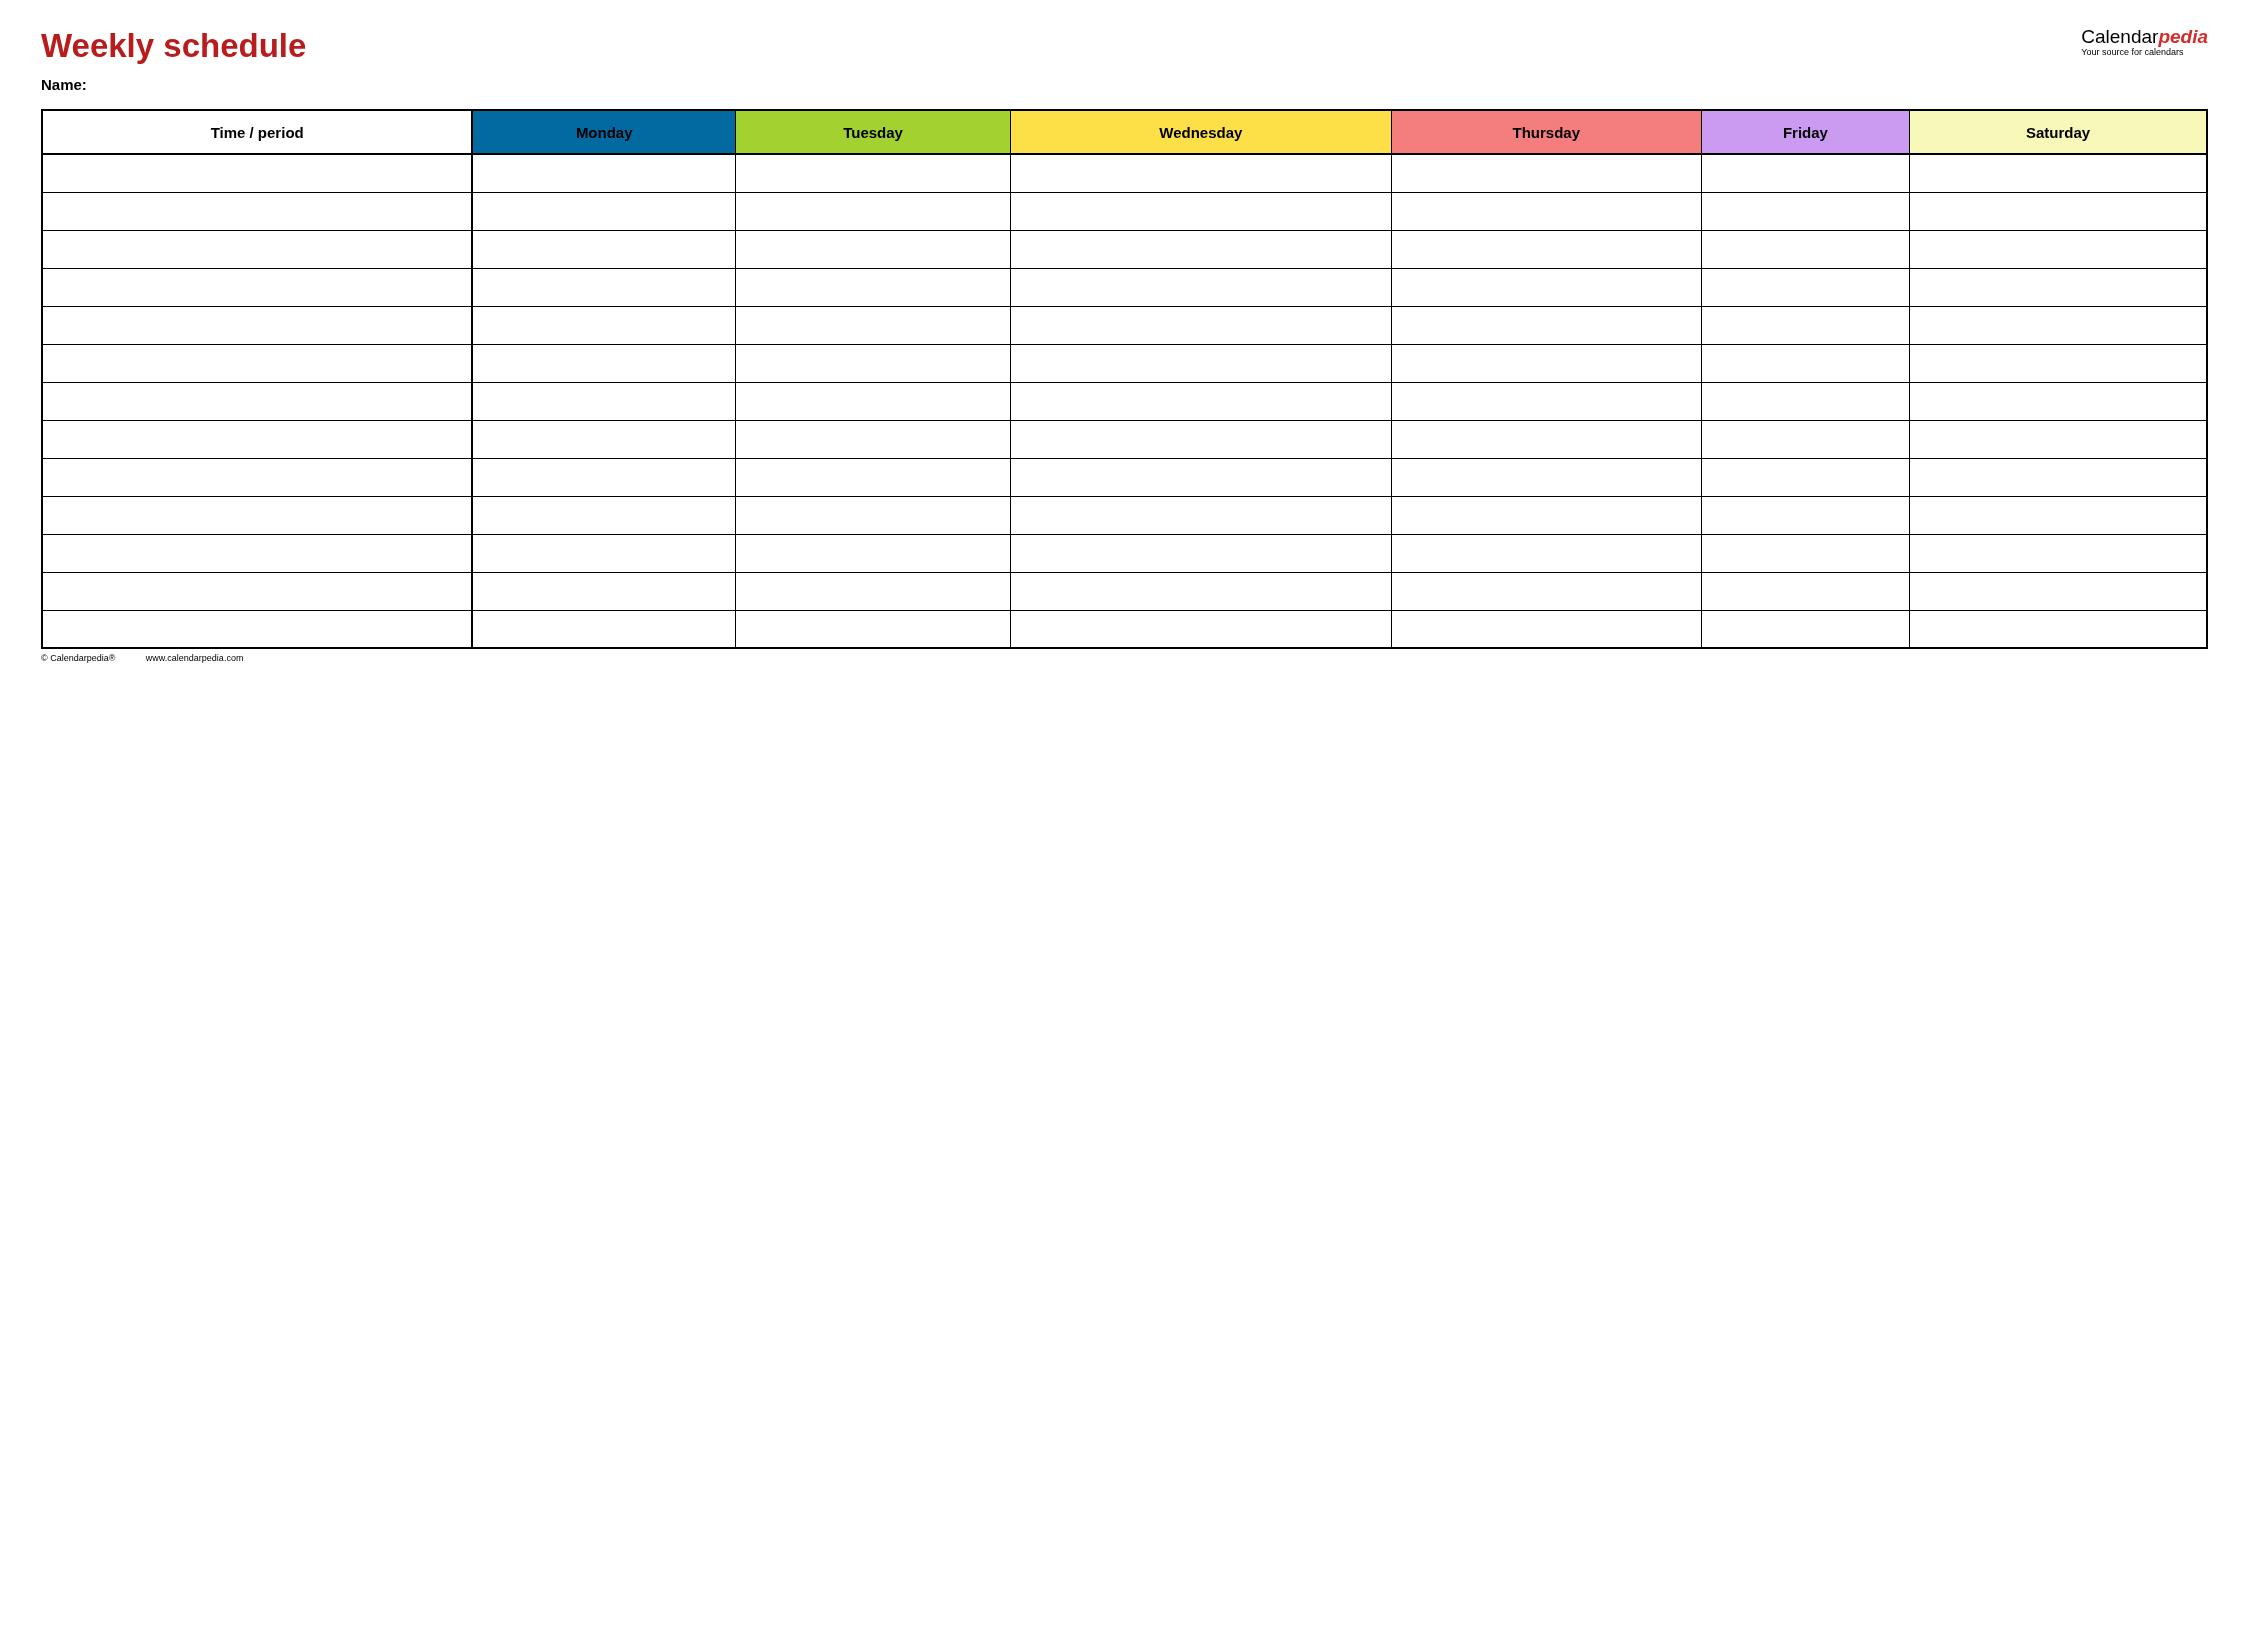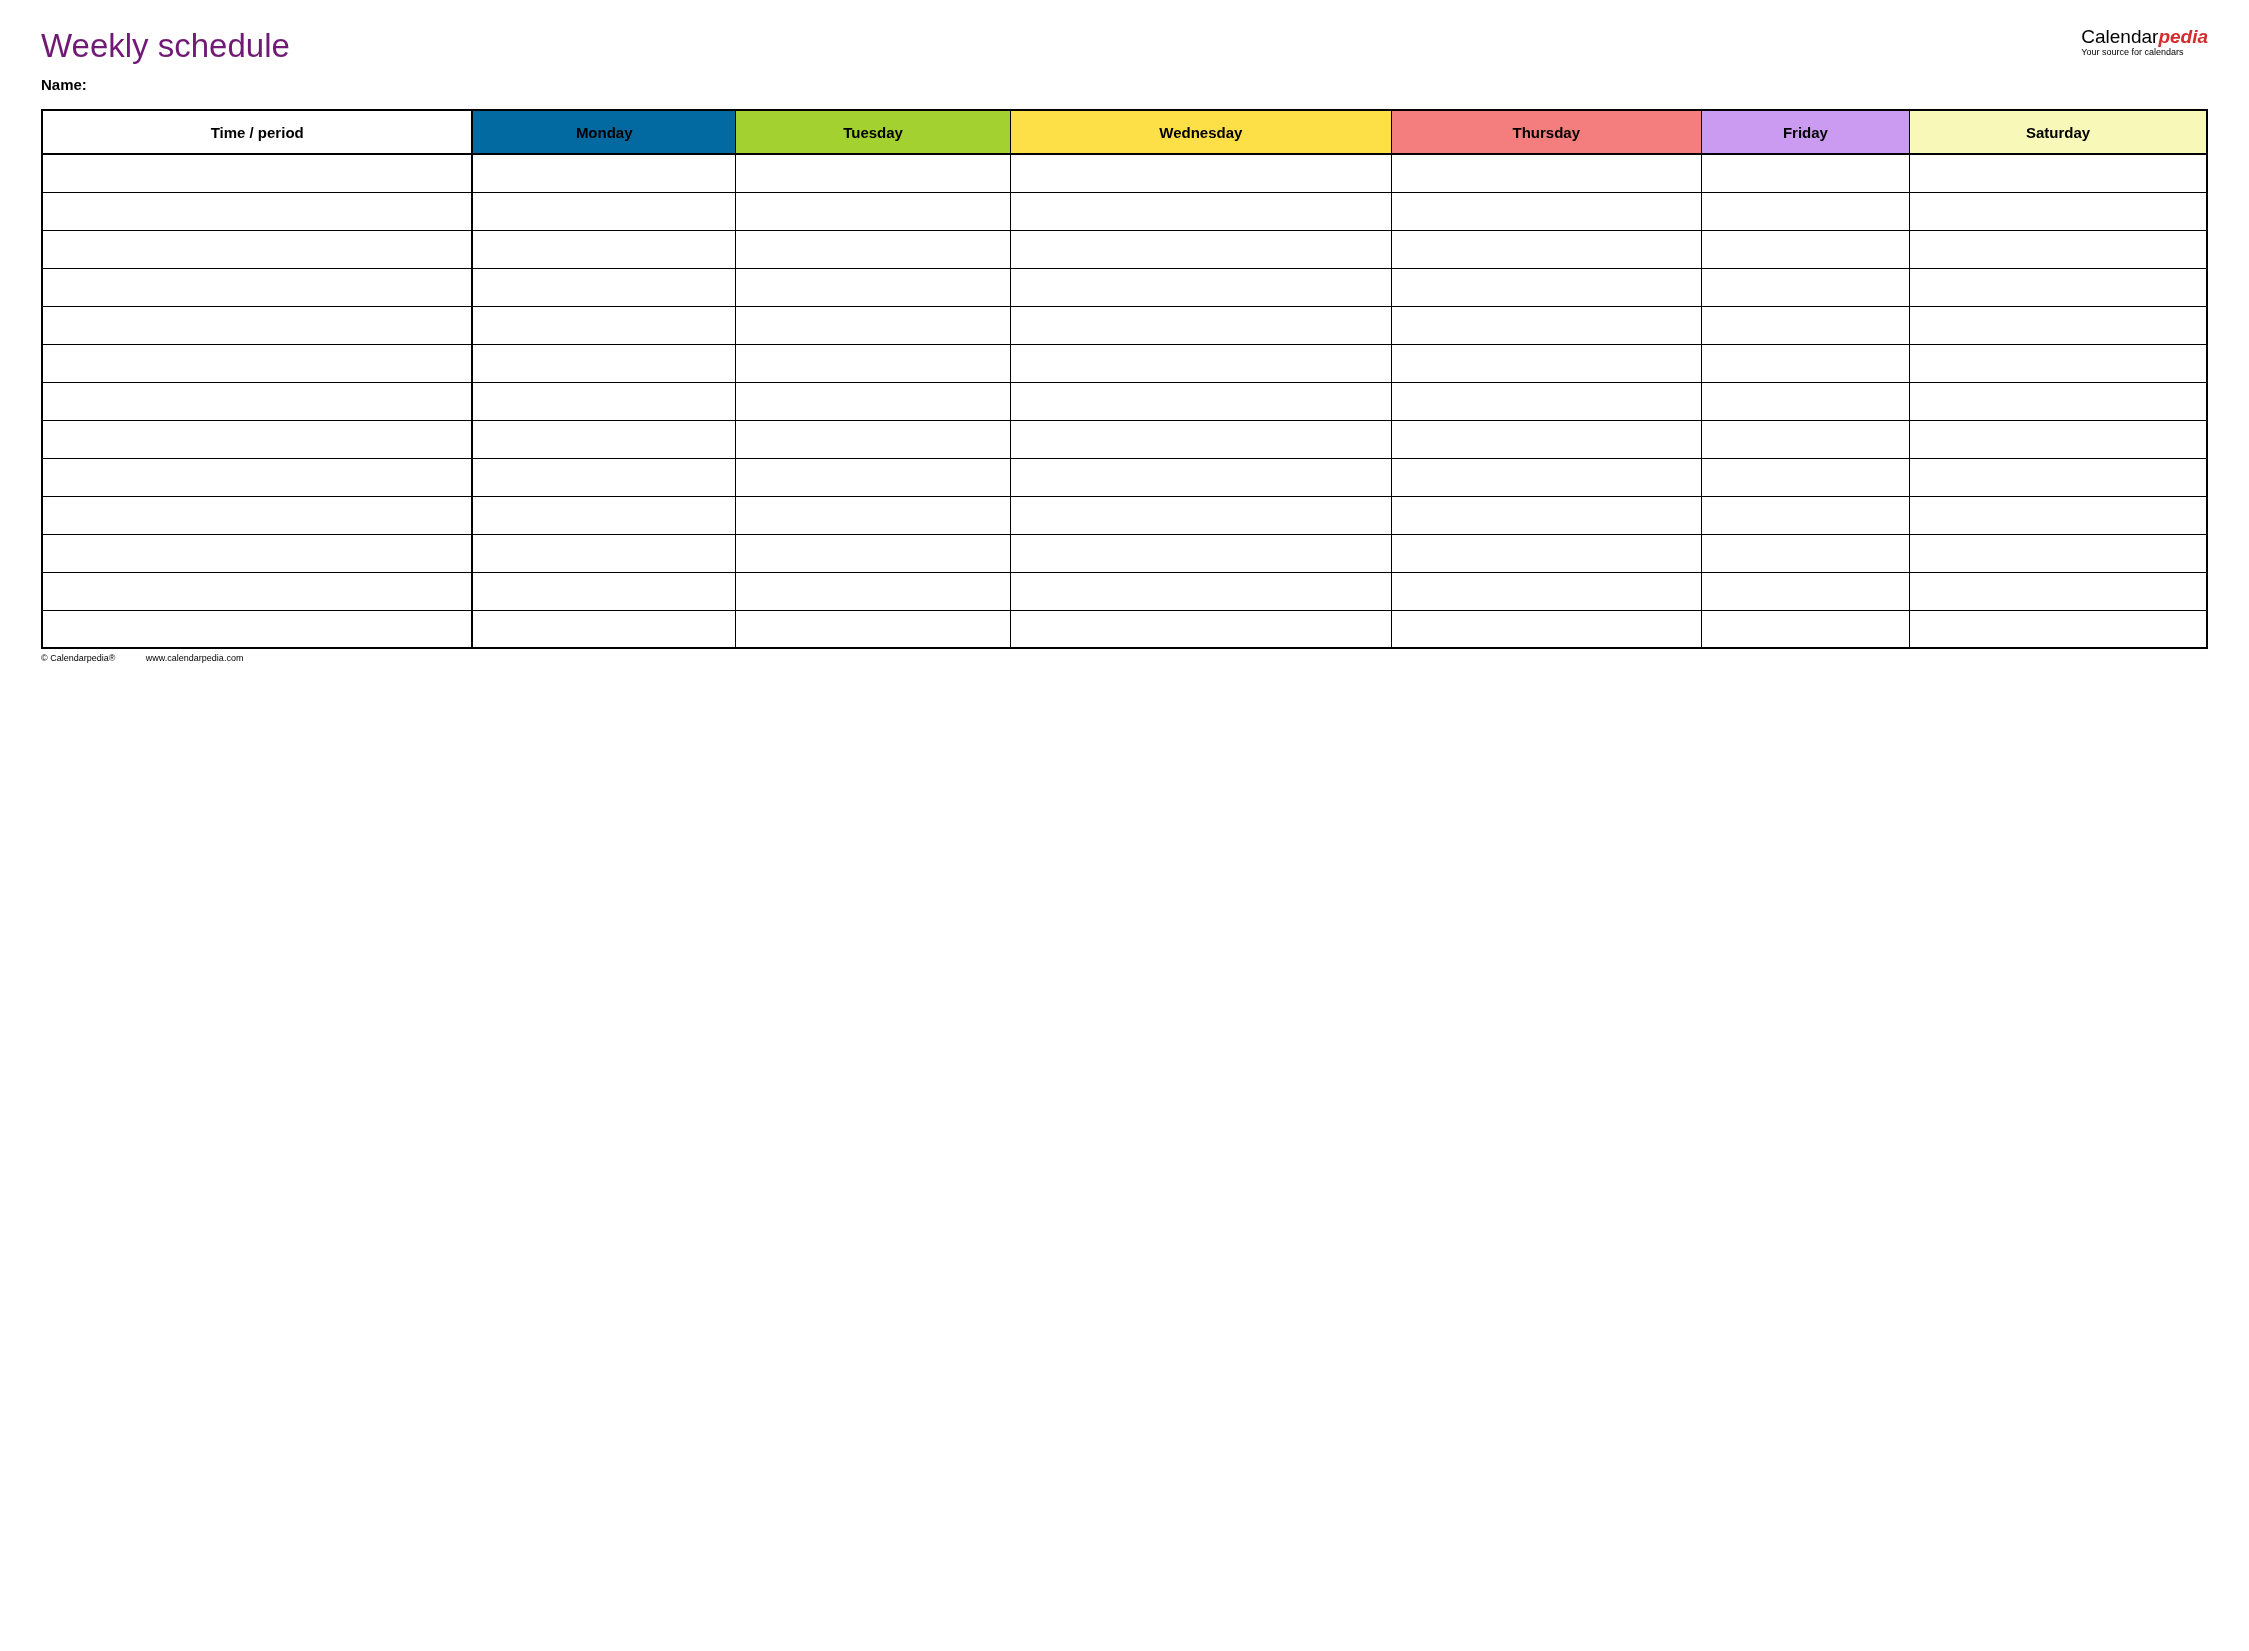--- a/index.html
+++ b/index.html
@@ -9,22 +9,22 @@
       padding: 27px 41px;
     }
     .header {
       display: flex;
       justify-content: space-between;
       align-items: flex-start;
       margin-bottom: 11px;
     }
     .title {
       font-size: 33px;
-      font-weight: normal;
-      color: #701a75;
+      font-weight: bold;
+      color: #b91c1c;
     }
     .brand {
       text-align: left;
       line-height: 1.1;
     }
     .brand-main {
       font-size: 19px;
       font-weight: normal;
     }
     .brand-calendar {

